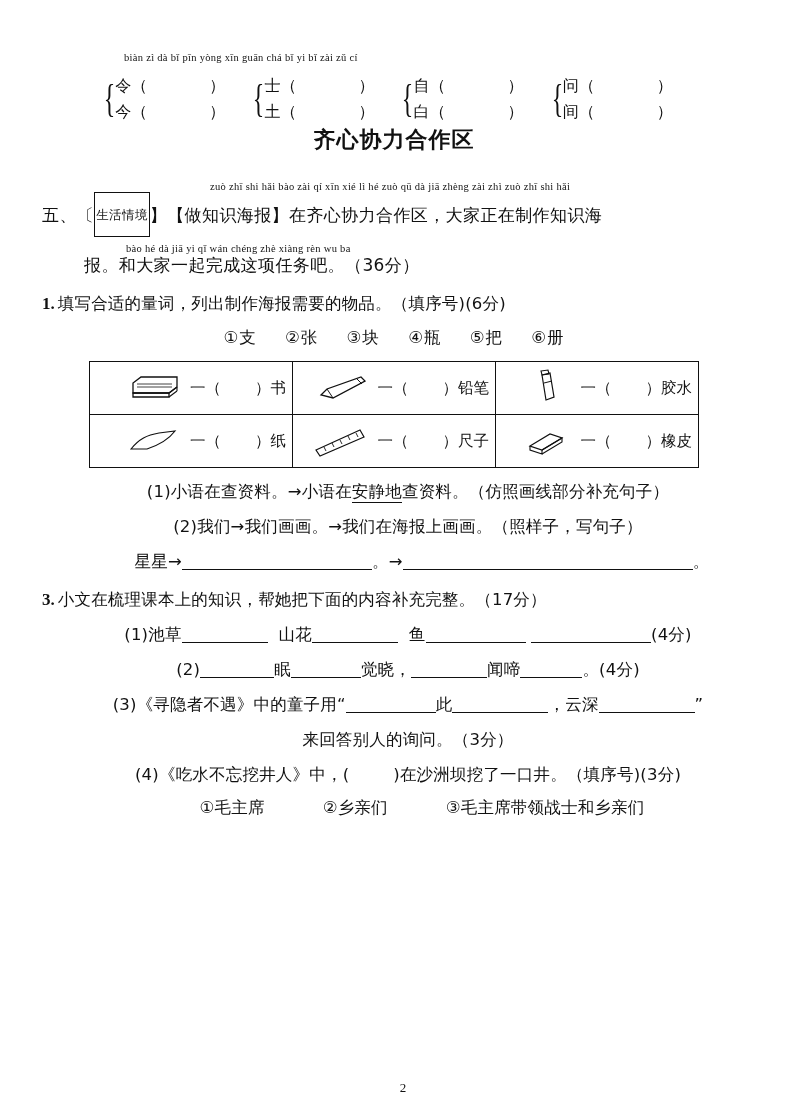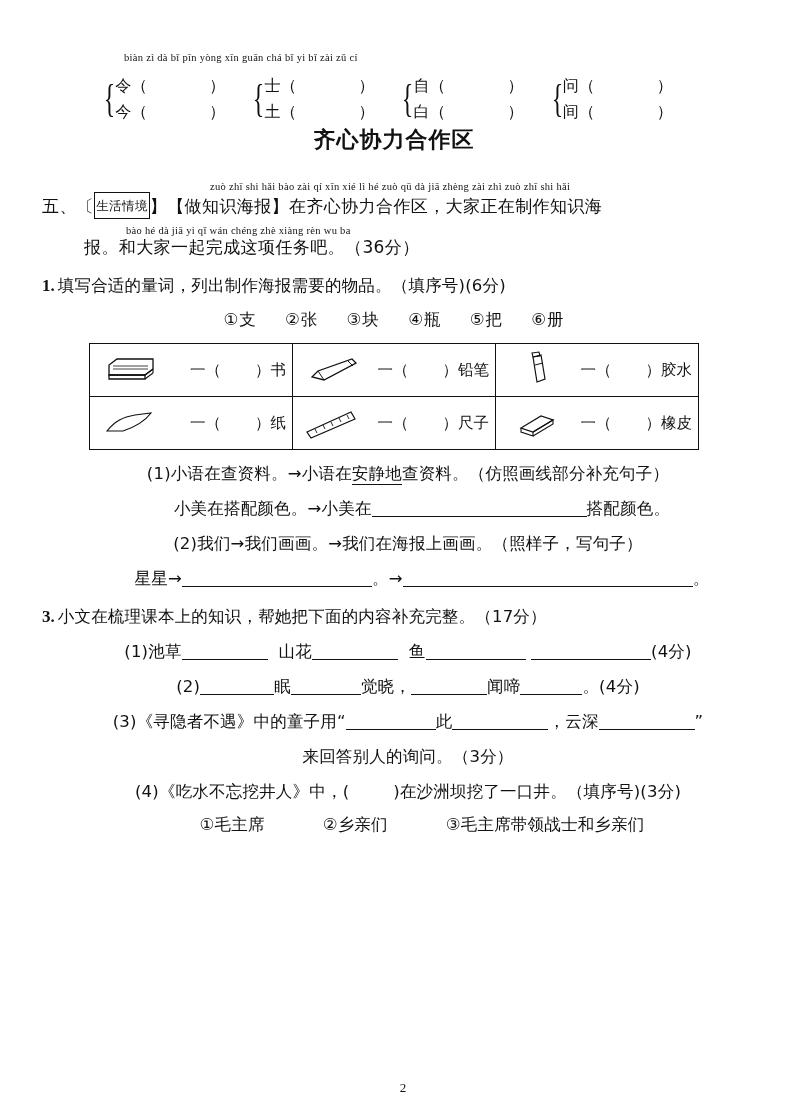--- a/index.html
+++ b/index.html
@@ -96,21 +96,21 @@
     font-size:17px;
     font-family:"DejaVu Sans", sans-serif;
     margin-left:42px;
     white-space:nowrap;
     letter-spacing:0.4px;
   }
   .boxlabel{
     display:inline-block;
     border:1px solid #111;
     font-size:12.5px;
-    padding:5px 1px;
+    padding:14px 1px;
     line-height:15px;
     vertical-align:2px;
     font-family:"DejaVu Sans", sans-serif;
   }
 
   
   .q{
     margin-top:16px;
     font-size:16.5px;
     font-family:"DejaVu Sans", sans-serif;
@@ -150,21 +150,21 @@
   }
   table.items td{
     border:1px solid #111;
     height:52px;
     padding:0 6px;
     vertical-align:middle;
   }
   .cellwrap{
     display:flex;
     align-items:center;
-    justify-content:space-between;
+    justify-content:flex-end;
   }
   .cellwrap .art{
     width:70px;height:40px;
     flex:0 0 70px;
     display:flex;align-items:center;justify-content:center;
   }
   .cellwrap .txt{
     font-size:15.5px;
     font-family:"DejaVu Sans", sans-serif;
     white-space:nowrap;
@@ -334,23 +334,20 @@
           </div>
         </td>
       </tr>
     </tbody>
       </table>
 
 
     <div class="sub">
       <span>(1)</span><span>小语在查资料。→小语在</span><span class="underline-text">安静地</span><span>查资料。（仿照画线部分补充句子）</span>
     </div>
-    <div class="sub indent2">
-      <span>小美在搭配颜色。→小美在</span><span class="ul" style="width:215px"></span><span>搭配颜色。</span>
-    </div>
 
     <div class="sub">
       <span>(2)</span><span>我们→我们画画。→我们在海报上画画。（照样子，写句子）</span>
     </div>
     <div class="sub indent2">
       <span>星星→</span><span class="ul" style="width:190px"></span><span>。→</span><span class="ul" style="width:290px"></span><span>。</span>
     </div>
 
     <div class="q">
       <span class="qnum">3.</span><span class="qtext">小文在梳理课本上的知识，帮她把下面的内容补充完整。（17分）</span>

